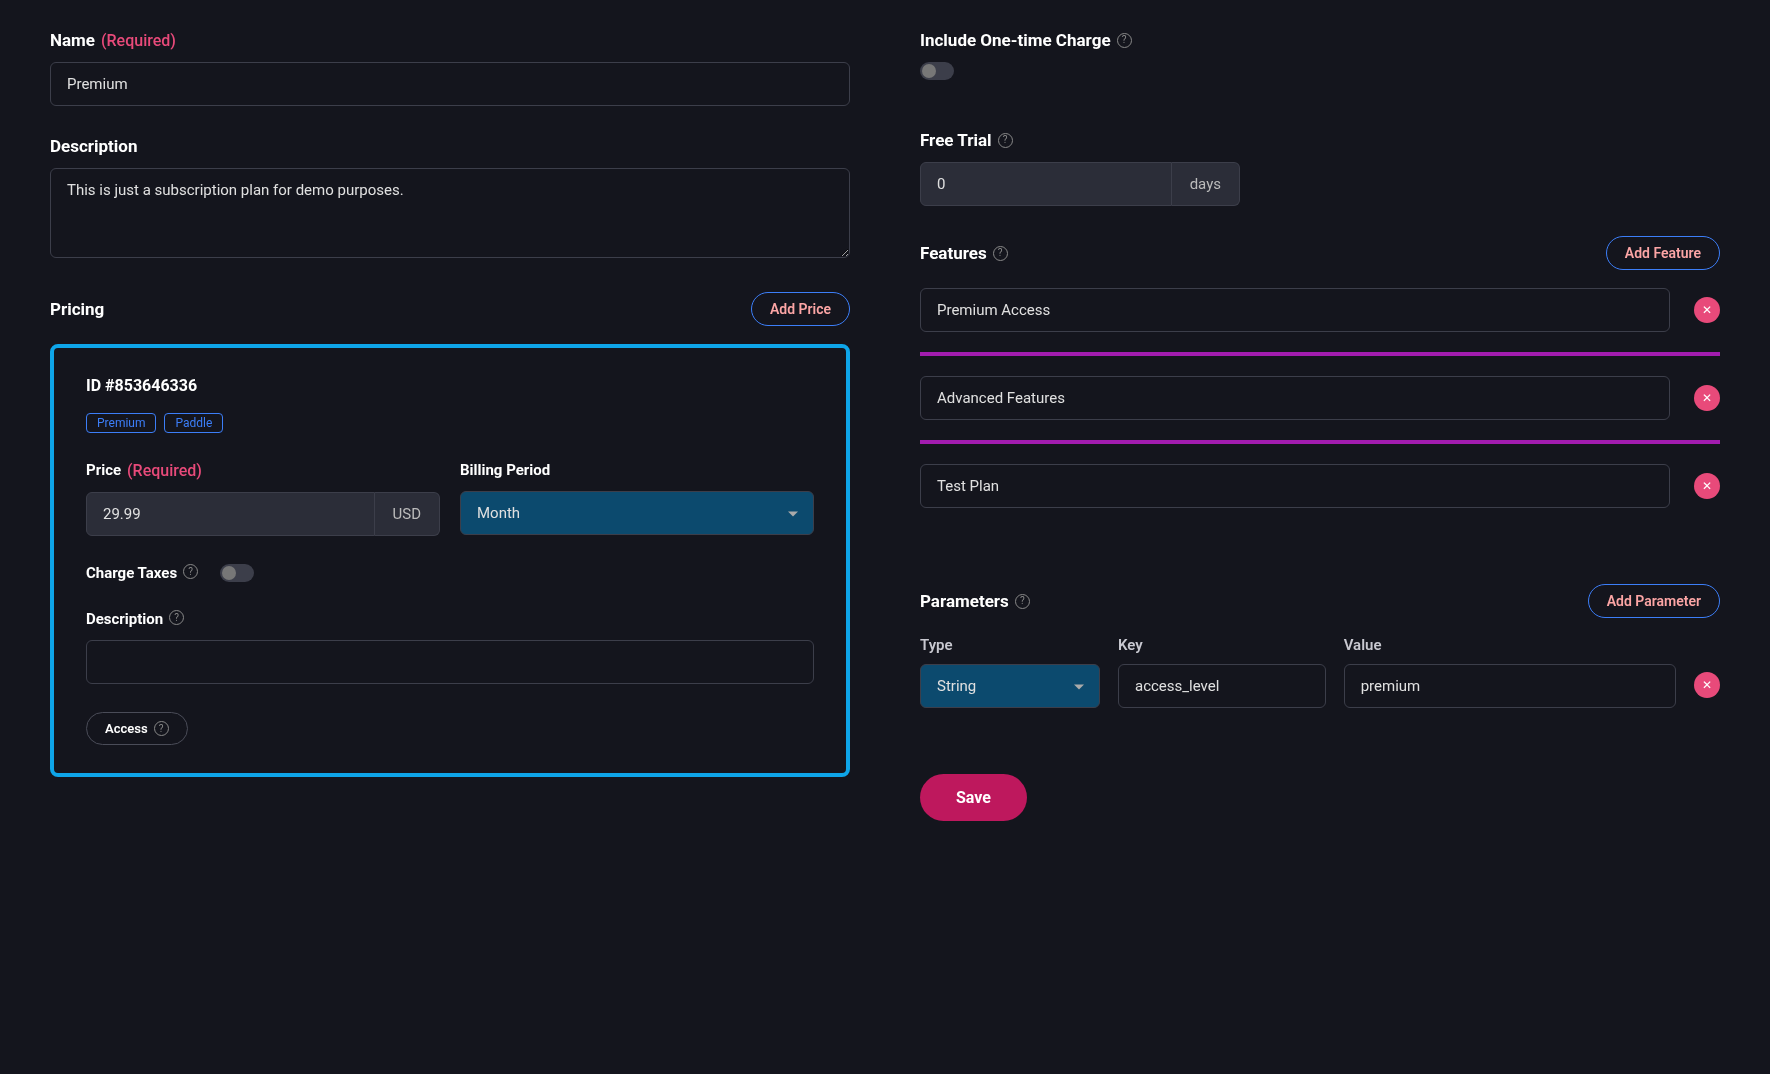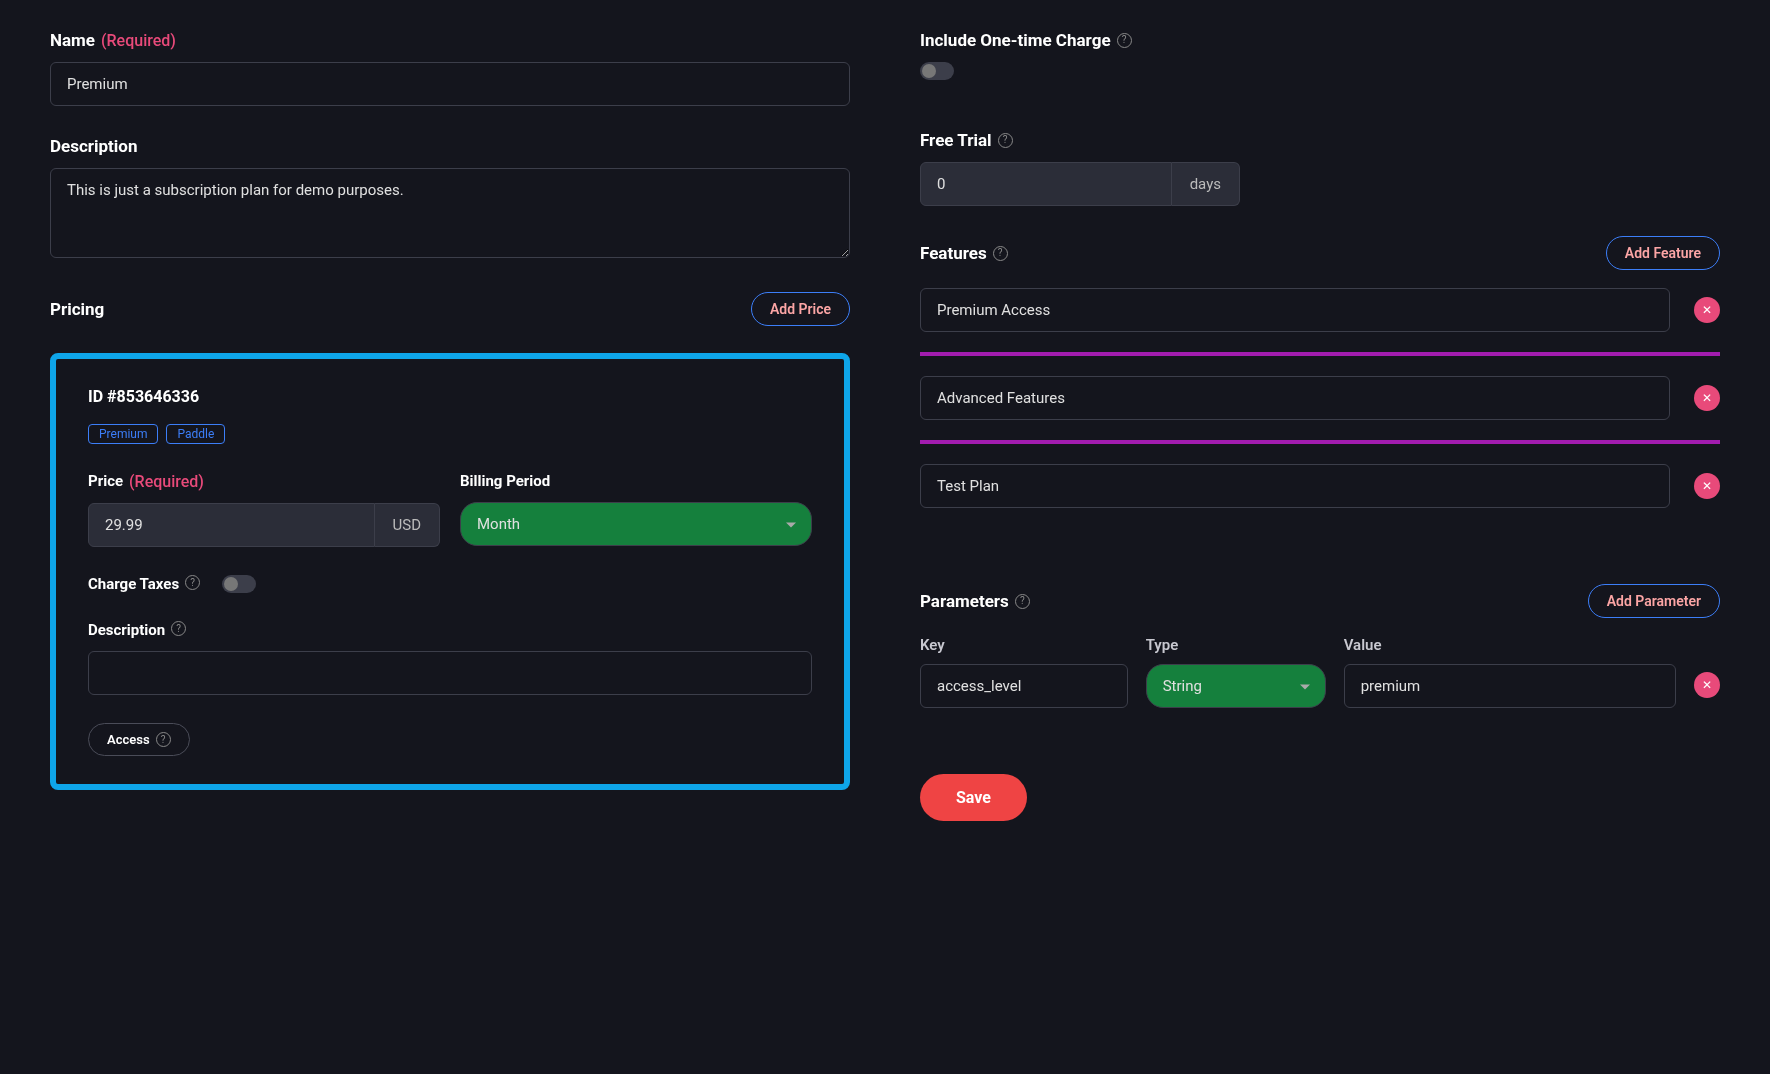--- a/index.html
+++ b/index.html
@@ -49,25 +49,24 @@
     color: #e0e0e0;
     font-size: 15px;
     font-family: inherit;
     outline: none;
   }
   textarea {
     resize: vertical;
     min-height: 90px;
   }
   select {
-    background: #15803d;
+    background: #0c4a6e;
     appearance: none;
     cursor: pointer;
     padding-right: 60px;
-    border-radius: 17px;
   }
   .select-wrapper {
     position: relative;
   }
   .select-wrapper::after {
     content: "";
     position: absolute;
     right: 16px;
     top: 50%;
     transform: translateY(-30%);
@@ -96,35 +95,34 @@
     border: 1px solid #3c7ef8;
     color: #fca5a5;
     border-radius: 20px;
     padding: 8px 18px;
     font-size: 14px;
     font-weight: 600;
     cursor: pointer;
     font-family: inherit;
   }
   .btn-primary {
-    background: #ef4444;
+    background: #be185d;
     border: none;
     color: #fff;
     border-radius: 24px;
     padding: 14px 36px;
     font-size: 16px;
     font-weight: 700;
     cursor: pointer;
     font-family: inherit;
   }
   .price-card {
-    border: 6px solid #0ea5e9;
+    border: 4px solid #0ea5e9;
     border-radius: 8px;
     padding: 28px 32px;
-    margin-top: 9px;
   }
   .price-id {
     font-weight: 700;
     font-size: 16px;
     margin-bottom: 18px;
   }
   .tags {
     display: flex;
     gap: 8px;
     margin-bottom: 28px;
@@ -402,32 +400,32 @@
     <div class="params-section">
       <div class="section-header">
         <div class="section-title">
           <span>Parameters</span>
           <span class="help-icon">?</span>
         </div>
         <button class="btn-outline">Add Parameter</button>
       </div>
 
       <div class="param-row">
-        <div class="param-field">
-          <div class="param-field-label">Key</div>
-          <input type="text" value="access_level" style="">
-        </div>
         <div class="param-field type">
           <div class="param-field-label">Type</div>
           <div class="select-wrapper">
             <select>
               <option>String</option>
             </select>
           </div>
         </div>
+        <div class="param-field">
+          <div class="param-field-label">Key</div>
+          <input type="text" value="access_level" style="">
+        </div>
         <div class="param-field" style="flex:1.6">
           <div class="param-field-label">Value</div>
           <input type="text" value="premium" style="">
         </div>
         <button class="delete-btn" style="margin-bottom:10px">
             <span>✕</span>
           </button>
       </div>
     </div>
 

